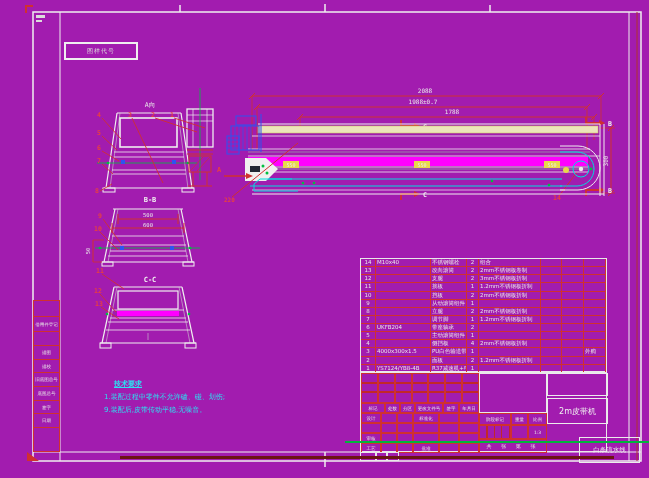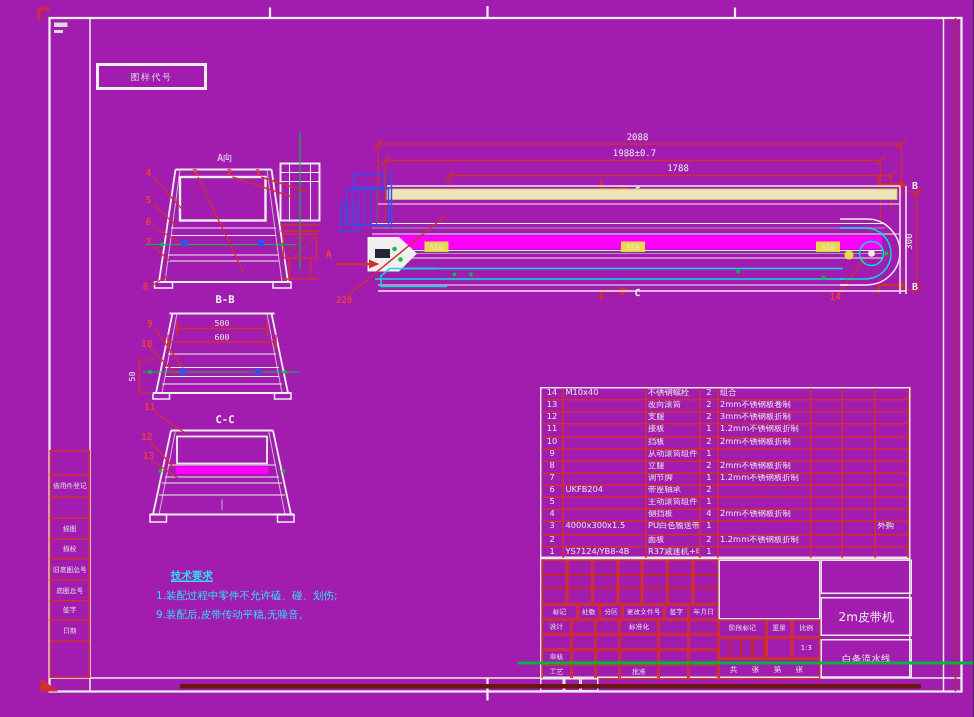--- a/index.html
+++ b/index.html
@@ -43,21 +43,21 @@
   #tb-midbox{left:118px;top:0;width:68px;height:40px;border:1px solid #e9e9e9;}
   #tb-midhdr{left:118px;top:40px;width:68px;height:12px;display:grid;grid-template-columns:32px 17px 19px;}
   #tb-midval{left:118px;top:52px;width:68px;height:14px;display:grid;grid-template-columns:32px 17px 19px;}
   #tb-midval .ticks{background:repeating-linear-gradient(to right,transparent,transparent 6px,#c22828 6px,#c22828 7.5px);}
   #tb-sheets{left:118px;top:66px;width:68px;height:14px;}
   #tb-sheets .tcell{width:100%;height:100%;font-size:5px;letter-spacing:4px;}
   .rbox{left:186px;width:61px;border:1.5px solid #ececec;color:#f0f0f0;display:flex;
      align-items:center;justify-content:center;box-sizing:border-box;}
   #rbox1{top:0;height:23px;}
   #rbox2{top:25px;height:26px;font-size:8px;}
-  #rbox3{top:53px;height:26px;font-size:6.5px;}
+  #rbox3{top:64px;height:26px;font-size:6.5px;margin-left:32px;}
   
   #bottom-cells{left:360px;top:452px;width:45px;height:9px;display:flex;}
   #bottom-cells div{box-sizing:border-box;border:1px solid #e9e9e9;height:9px;}
   .green-line{left:345px;top:441px;width:304px;height:1.5px;background:#00b43c;z-index:9;}
   .maroon-band{left:120px;top:456px;width:494px;height:3px;background:#6b1414;z-index:8;}
 </style>
 </head>
 <body>
 
 <div id="canvas">

